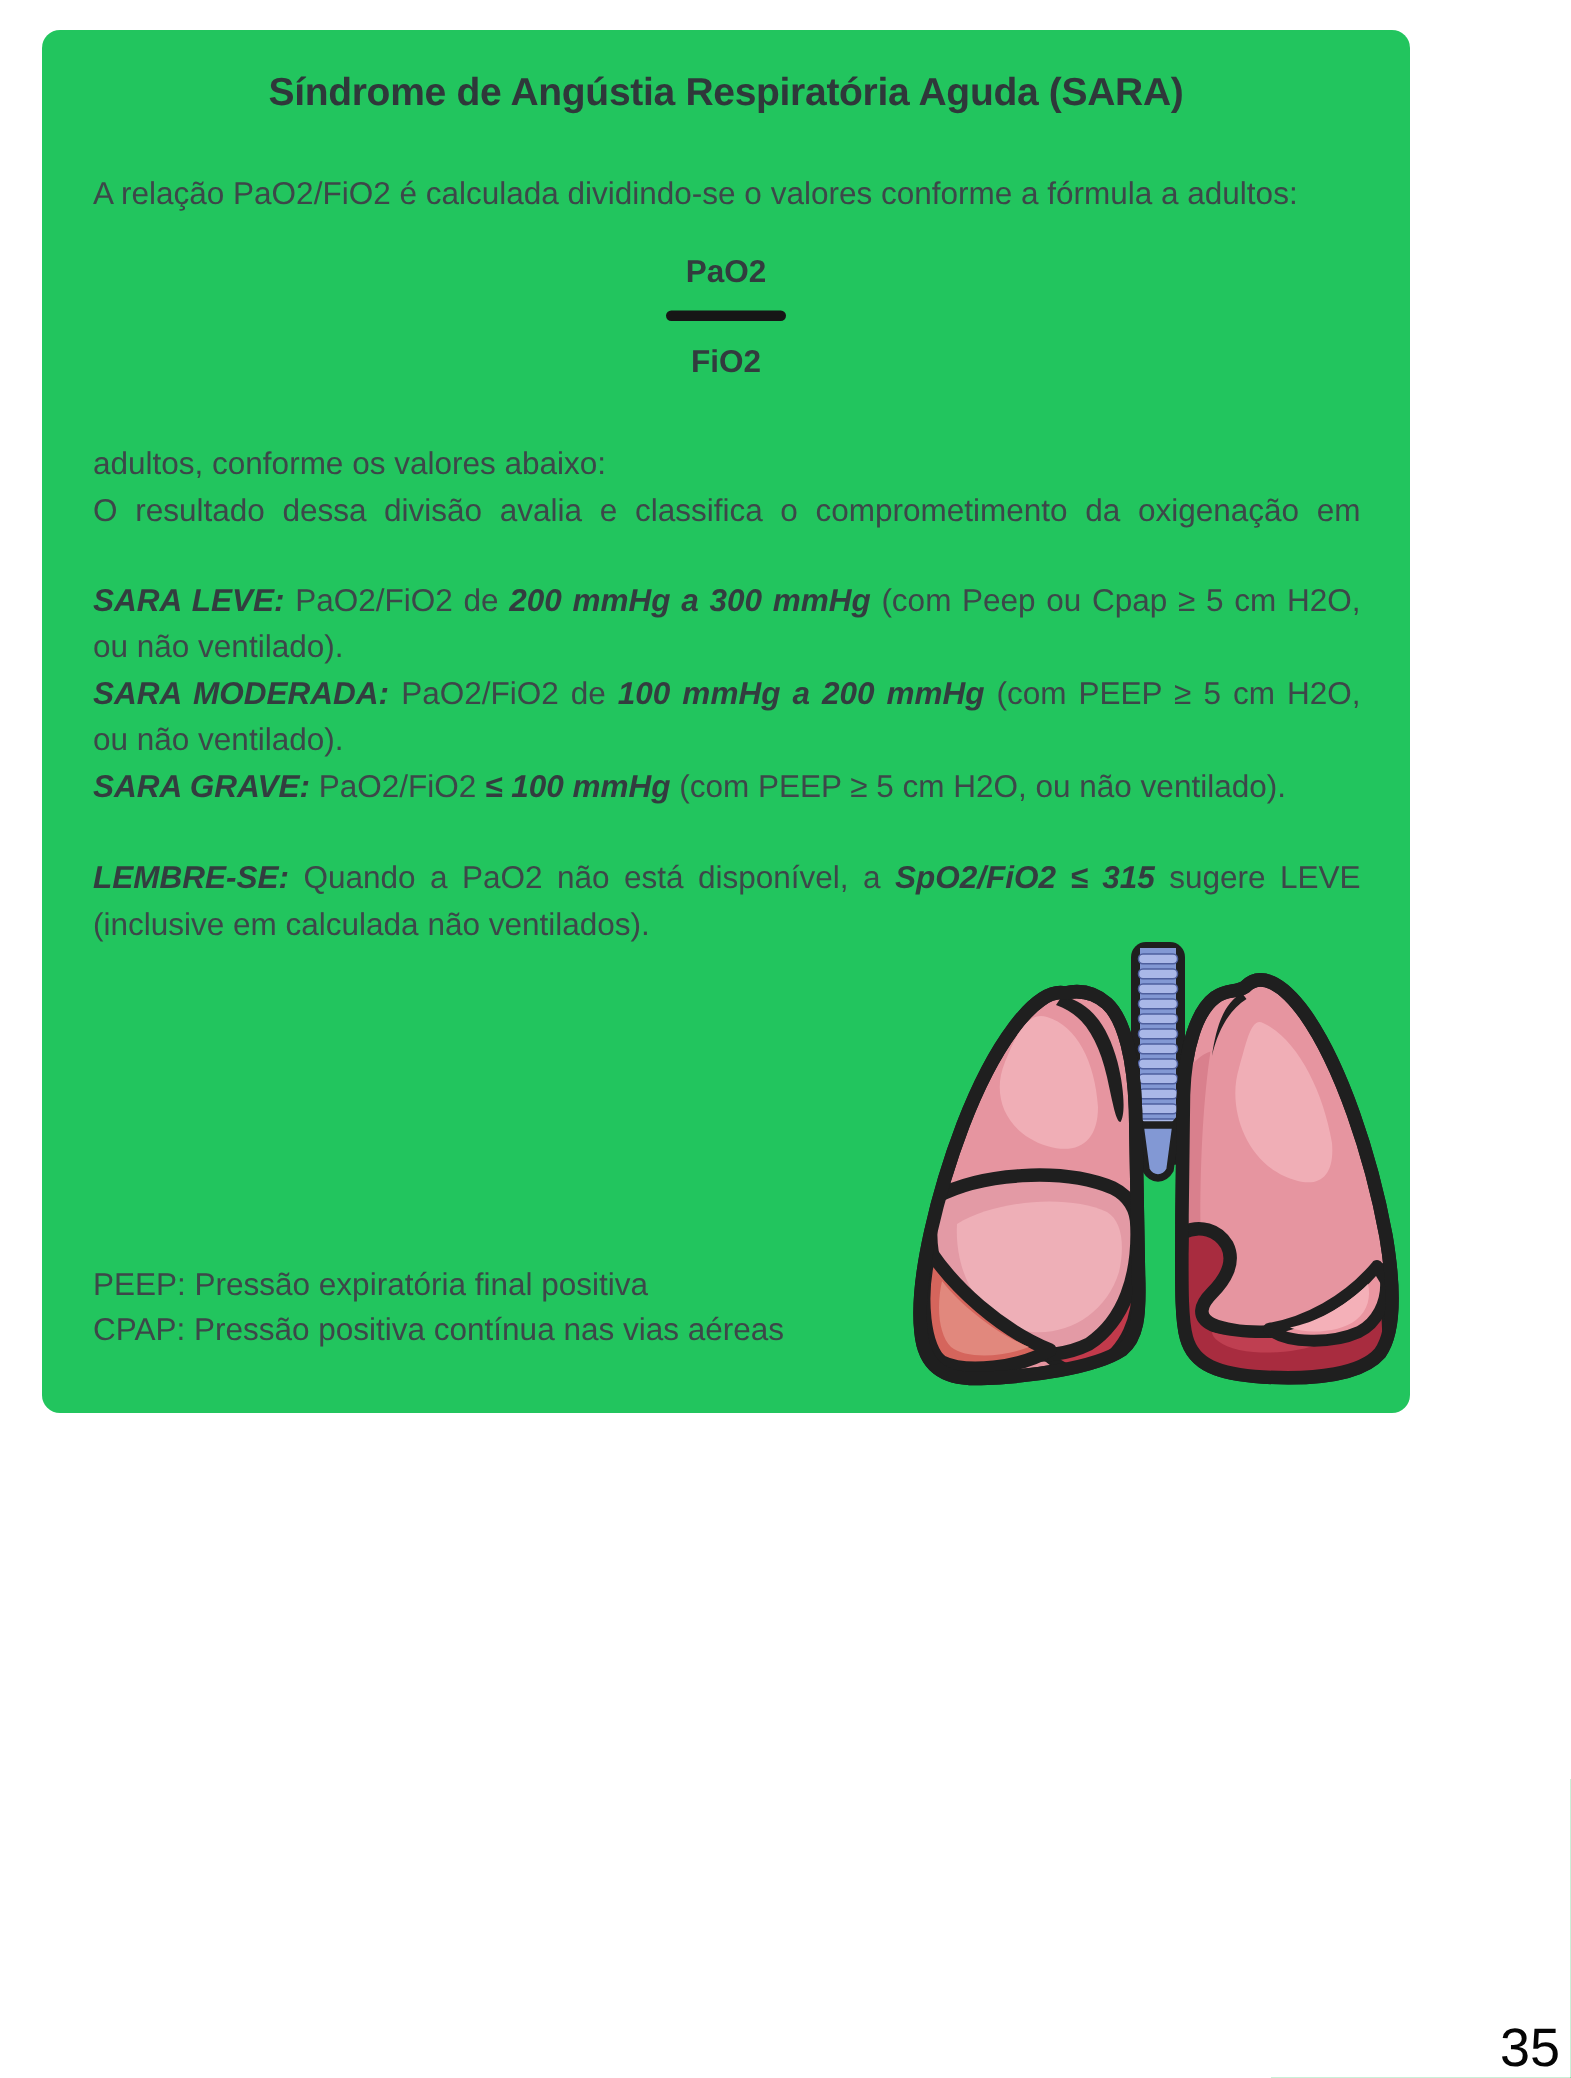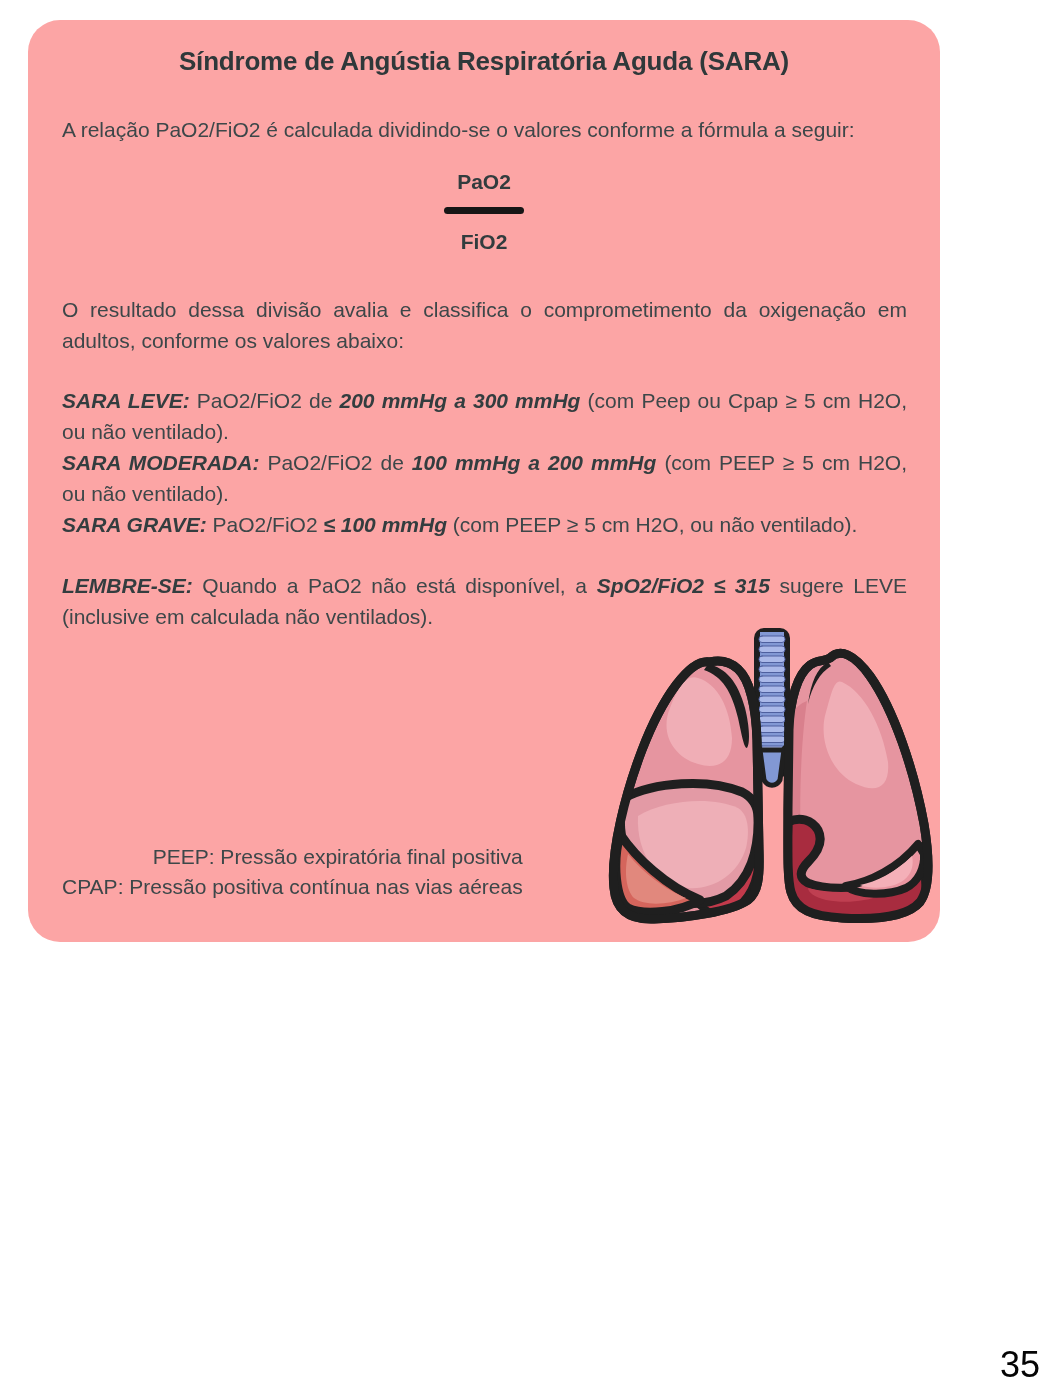--- a/index.html
+++ b/index.html
@@ -5,21 +5,21 @@
   * { margin: 0; padding: 0; box-sizing: border-box; }
   html, body { background: #ffffff; }
   body {
     width: 1047px; height: 1385px; position: relative; overflow: hidden;
     font-family: "Liberation Sans", sans-serif;
     color: #3d4749;
   }
   .page { position: absolute; inset: 0; }
   .card {
     position: absolute; left: 28px; top: 20px; width: 912px; height: 922px;
-    background: #fca5a5; border-radius: 32px;
+    background: #22c55e; border-radius: 12px;
   }
   .title {
     position: absolute; left: 0; top: 26px; width: 100%;
     text-align: center; font-size: 26px; font-weight: 700; color: #2f383a;
     letter-spacing: -0.2px;
   }
   .intro {
     position: absolute; left: 34px; top: 94px; width: 845px;
     font-size: 21px; line-height: 31px;
   }
@@ -34,47 +34,47 @@
     position: absolute; left: 50%; top: 187px; transform: translateX(-50%);
     width: 80px; height: 7px; border-radius: 3.5px; background: #161616;
   }
   .para { position: absolute; left: 34px; width: 845px; }
   .line { height: 31px; line-height: 31px; font-size: 21px; white-space: normal; }
   .j { text-align: justify; text-align-last: justify; }
   .b { font-weight: 700; color: #333d3f; font-style: italic; }
   .result { top: 274px; }
   .classifications { top: 365px; }
   .reminder { top: 550px; }
-  .footnotes { position: absolute; left: 34px; top: 822px; text-align: right; }
+  .footnotes { position: absolute; left: 34px; top: 822px; }
   .footnotes .line { height: 30px; line-height: 30px; }
   .lungs { position: absolute; left: 570px; top: 600px; width: 380px; height: 320px; }
   .pagenum {
     position: absolute; right: 7px; top: 1344px;
     font-size: 36px; color: #050505;
   }
 </style>
 </head>
 <body>
 
 <div class="page">
   <section class="card">
 
     <h1 class="title">Síndrome de Angústia Respiratória Aguda (SARA)</h1>
 
-    <p class="intro">A relação PaO2/FiO2 é calculada dividindo-se o valores conforme a fórmula a seguir:</p>
+    <p class="intro">A relação PaO2/FiO2 é calculada dividindo-se o valores conforme a fórmula a adultos:</p>
 
     <div class="formula">
       <div class="num">PaO2</div>
       <div class="fbar"></div>
       <div class="den">FiO2</div>
     </div>
 
     <div class="para result">
+      <div class="line">adultos, conforme os valores abaixo:</div>
       <div class="line j">O resultado dessa divisão avalia e classifica o comprometimento da oxigenação em</div>
-      <div class="line">adultos, conforme os valores abaixo:</div>
     </div>
 
     <div class="para classifications">
       <div class="line j"><span class="b">SARA LEVE:</span><span>  PaO2/FiO2 de </span><span class="b">200 mmHg a 300 mmHg</span><span> (com Peep ou Cpap ≥ 5 cm H2O,</span></div>
       <div class="line">ou não ventilado).</div>
       <div class="line j"><span class="b">SARA MODERADA:</span><span> PaO2/FiO2 de </span><span class="b">100 mmHg a 200 mmHg</span><span> (com PEEP ≥ 5 cm H2O,</span></div>
       <div class="line">ou não ventilado).</div>
       <div class="line"><span class="b">SARA GRAVE:</span><span> PaO2/FiO2 </span><span class="b">≤ 100 mmHg</span><span> (com PEEP ≥ 5 cm H2O, ou não ventilado).</span></div>
     </div>
 

